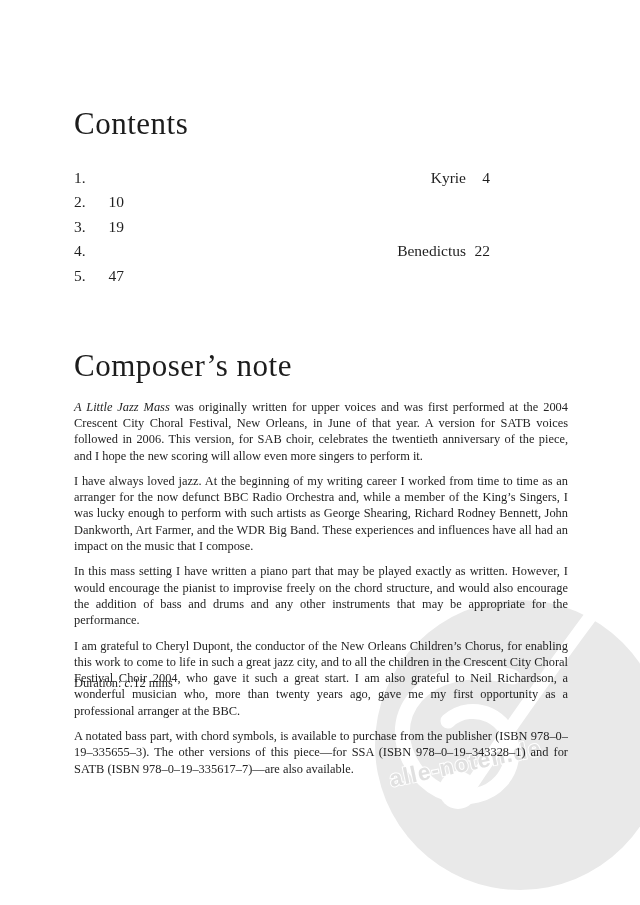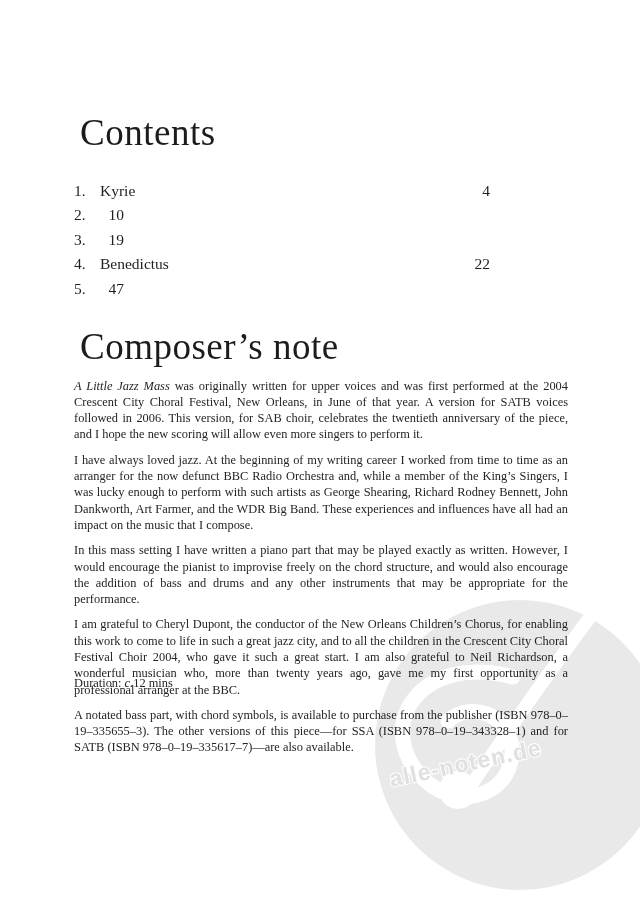--- a/index.html
+++ b/index.html
@@ -27,22 +27,22 @@
   }
   
   .contents-section {
     position: absolute;
     left: 74px;
     top: 106px;
     width: 494px;
     z-index: 1;
   }
   h1.doc-heading {
-    margin: 6px;
-    font-size: 37px;
+    margin: 0;
+    font-size: 31px;
     font-weight: 400;
     letter-spacing: 0.5px;
     color: #1c1c1c;
     line-height: 1.15;
   }
   .toc {
     margin-top: 24px;
   }
   .toc-row {
     display: flex;
@@ -50,36 +50,37 @@
     font-size: 15.5px;
     line-height: 24.5px;
     color: #1f1f1f;
   }
   .toc-num {
     width: 26px;
     flex: 0 0 26px;
   }
   .toc-title {
     flex: 1 1 auto;
+    text-align: right;
   }
   .toc-page {
     flex: 0 0 auto;
     text-align: right;
     min-width: 24px;
     margin-right: 78px;
   }
   .note-section {
     position: absolute;
     left: 74px;
-    top: 320px;
+    top: 348px;
     width: 494px;
     z-index: 1;
   }
   .note-body {
-    margin-top: 9px;
+    margin-top: 15px;
   }
   .note-body p {
     margin: 0 0 9px 0;
     font-size: 12.4px;
     line-height: 16.3px;
     text-align: justify;
     color: #242424;
   }
   .italic {
     font-style: italic;

